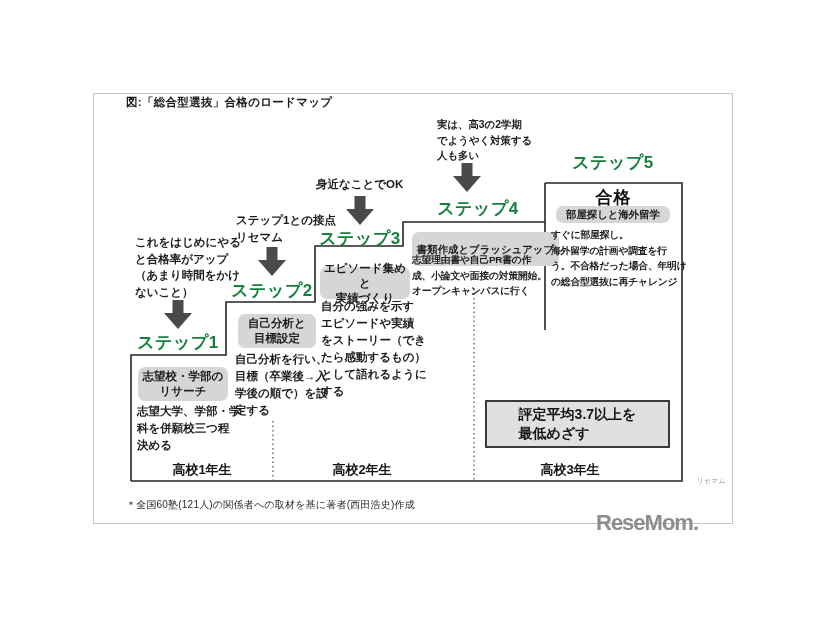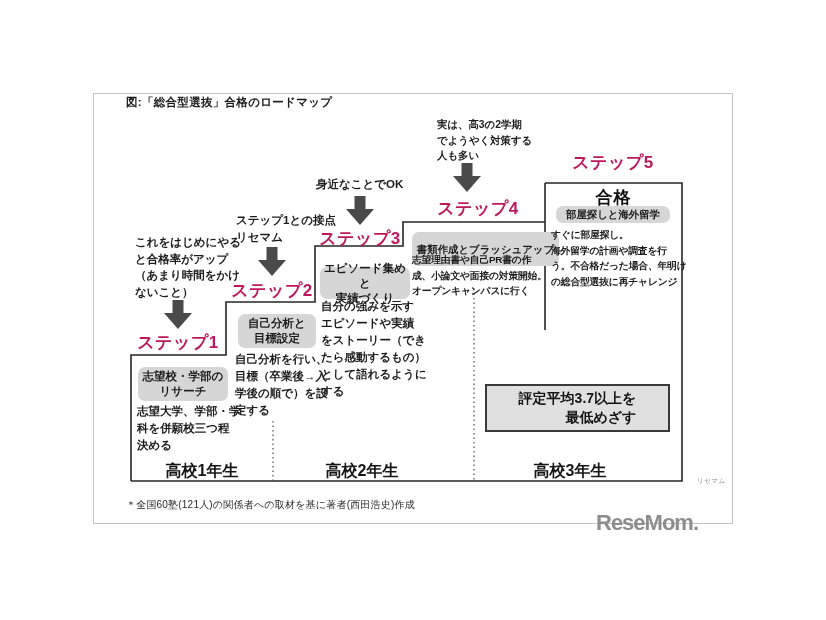--- a/index.html
+++ b/index.html
@@ -16,46 +16,46 @@
     position:absolute;left:126px;top:95px;font-size:11.5px;font-weight:700;
     letter-spacing:.3px;color:#1a1a1a;
   }
   .note{
     position:absolute;font-size:11.5px;line-height:16.5px;font-weight:600;
     white-space:pre-line;color:#1c1c1c;
   }
   .note.small{font-size:10.4px;line-height:15.5px;}
   .step-label{
     position:absolute;width:96px;text-align:center;font-size:17px;font-weight:700;
-    color:#be185d;letter-spacing:.5px;
+    color:#15803d;letter-spacing:.5px;
   }
   .tag{
     position:absolute;background:#d6d6d6;font-weight:700;text-align:center;
     display:flex;align-items:center;justify-content:center;white-space:pre-line;
     font-size:11.5px;line-height:15px;color:#1b1b1b;border-radius:7px;
   }
   .tag.small{font-size:10.4px;line-height:15px;}
   .body{
     position:absolute;font-size:11.5px;line-height:17px;font-weight:600;
     white-space:pre-line;color:#1c1c1c;
   }
   .body.small{font-size:9.8px;line-height:15.5px;letter-spacing:-.2px;}
   .goal{
     position:absolute;left:545px;top:186px;width:137px;text-align:center;
     font-size:17px;font-weight:700;color:#111;letter-spacing:1px;
   }
   .target-box{
-    position:absolute;left:485px;top:384px;width:185px;height:48px;
+    position:absolute;left:485px;top:400px;width:185px;height:48px;
     background:#e0e0e0;border:2px solid #3a3a3a;box-sizing:border-box;
-    display:flex;align-items:center;justify-content:center;text-align:right;
+    display:flex;align-items:center;justify-content:center;text-align:left;
     font-size:14px;font-weight:700;line-height:19px;white-space:pre-line;color:#151515;
   }
   .year{
     position:absolute;width:100px;top:461px;text-align:center;
-    font-size:16px;font-weight:700;color:#151515;
+    font-size:13px;font-weight:700;color:#151515;
   }
   .footnote{position:absolute;left:126px;top:498px;font-size:10px;color:#2a2a2a;letter-spacing:.2px;}
   .logo{
     position:absolute;left:596px;top:510px;font-size:22px;font-weight:800;
     color:#8d8d8d;letter-spacing:-1px;
   }
   .logo-ruby{
     position:absolute;left:697px;top:477px;font-size:6.5px;color:#8d8d8d;letter-spacing:.5px;
   }
 </style>

